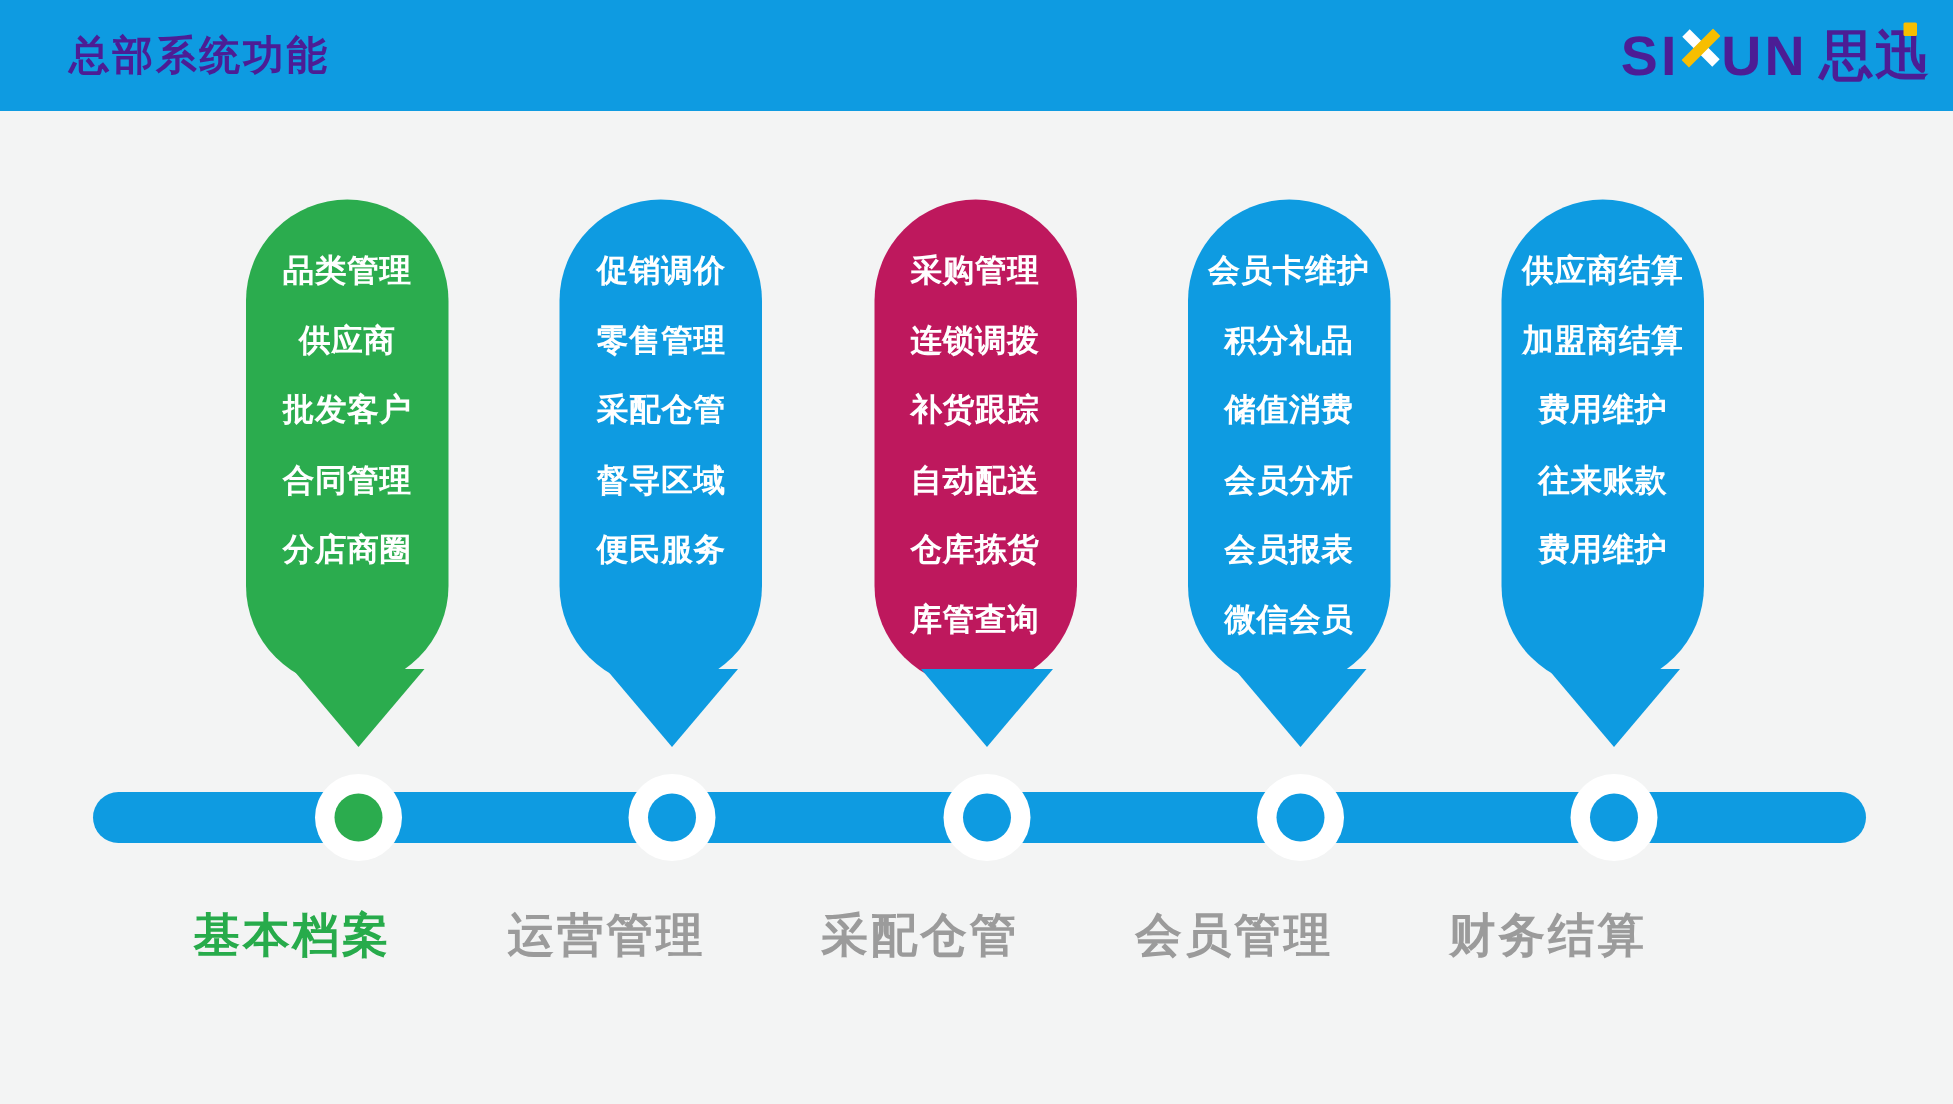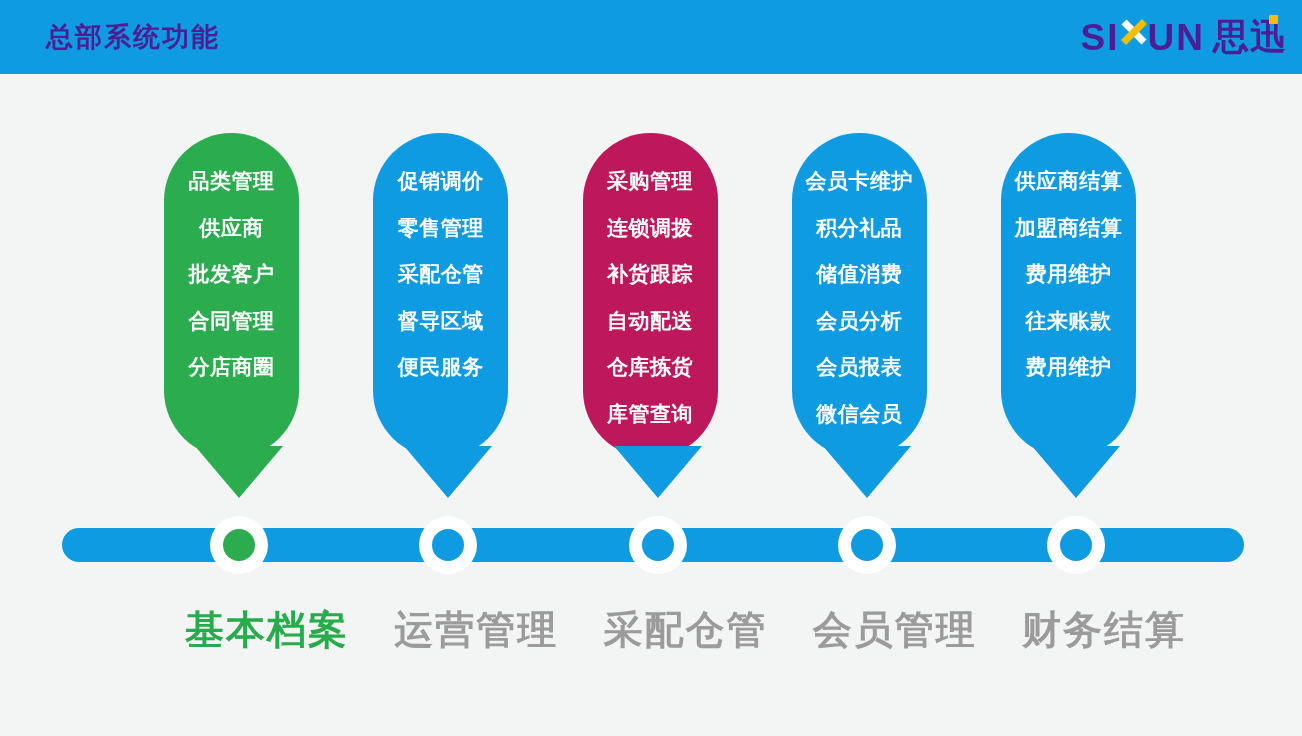--- a/index.html
+++ b/index.html
@@ -57,22 +57,22 @@
     border-radius:17px;background:var(--blue,#0E9BE1);
   }
   .timeline-node{
     position:absolute;top:516px;width:58px;height:58px;border-radius:50%;
     background:#fff;
   }
   .timeline-dot{
     position:absolute;top:529px;width:32px;height:32px;border-radius:50%;
   }
   .category-label{
-    position:absolute;top:603px;width:220px;text-align:right;
-    font-size:39px;font-weight:bold;letter-spacing:2px;
+    position:absolute;top:603px;width:220px;text-align:left;
+    font-size:31px;font-weight:bold;letter-spacing:2px;
     color:var(--gray,#9B9B9B);white-space:nowrap;
   }
 </style>
 </head>
 <body>
 
 <div class="slide">
 
   <div class="header">
     <div class="header-title">总部系统功能</div>

